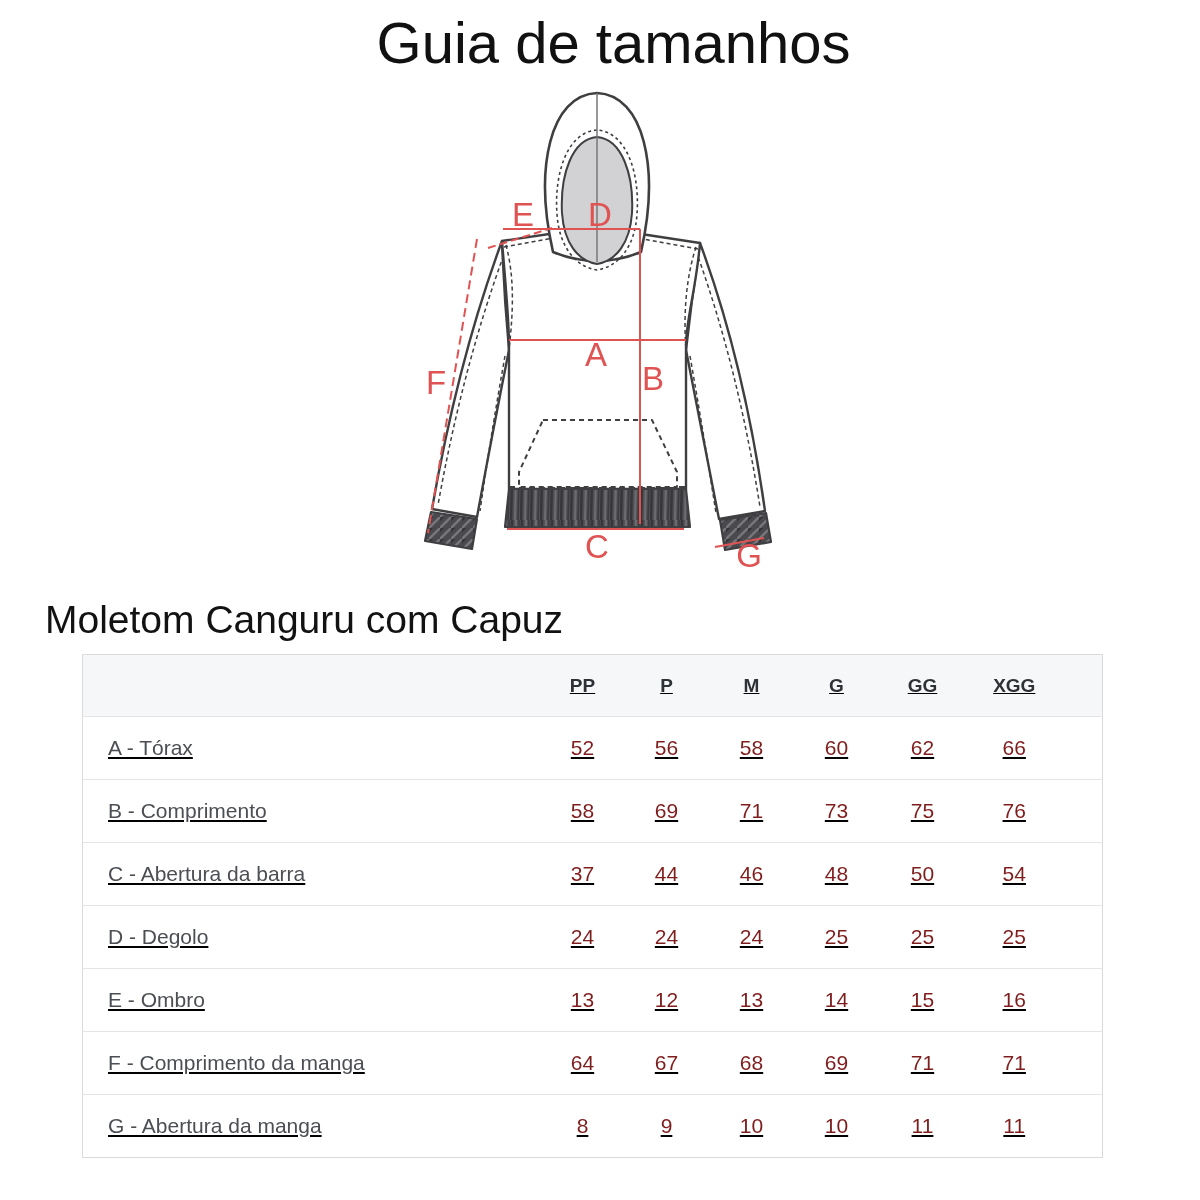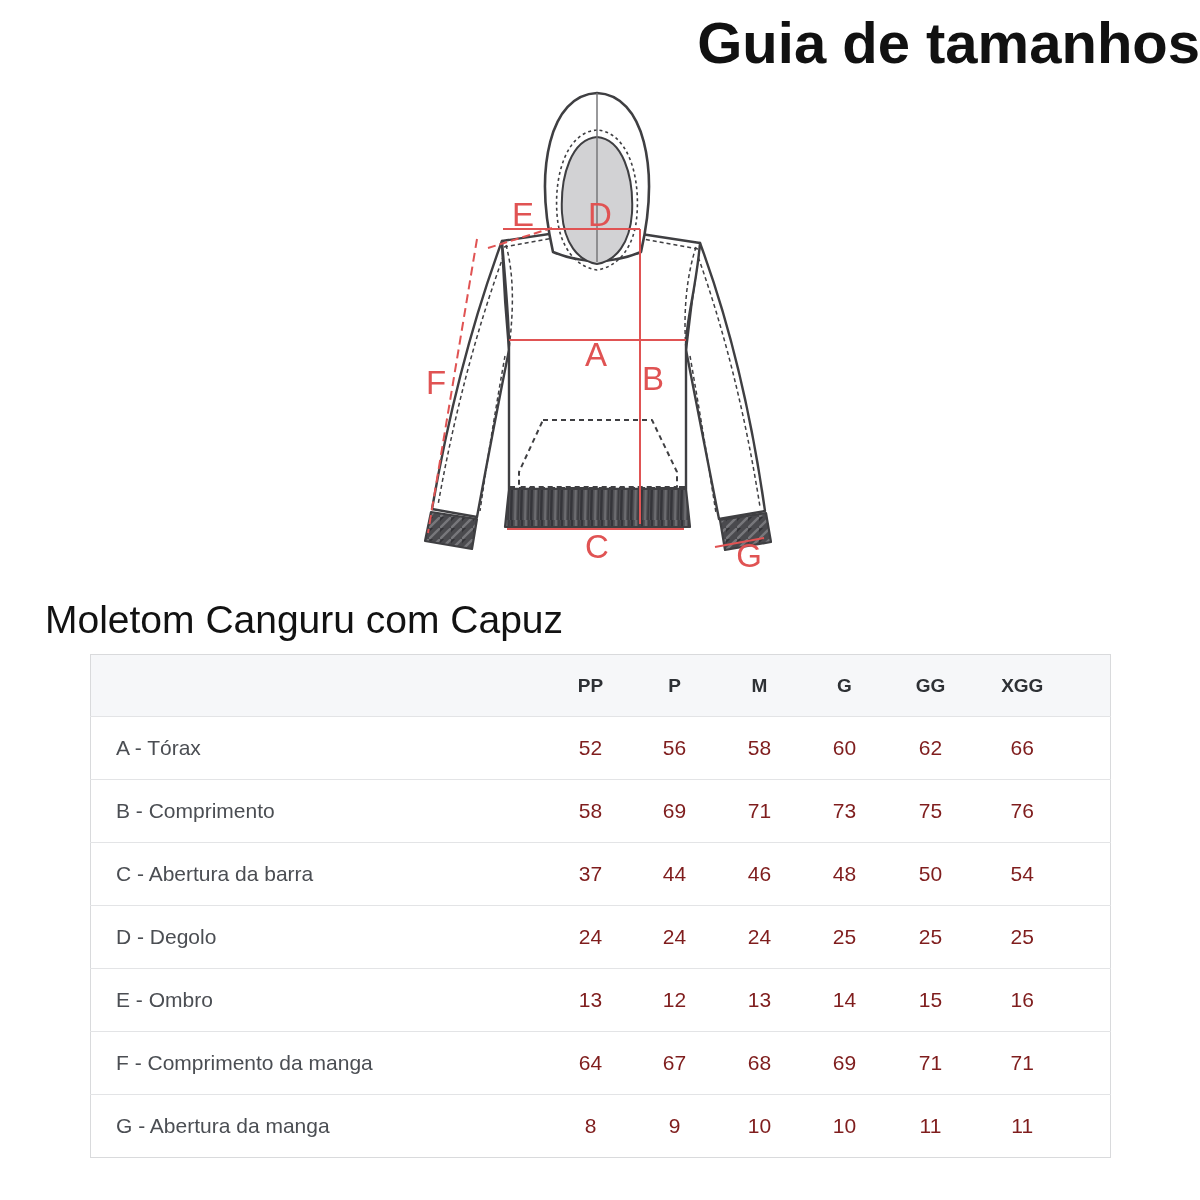--- a/index.html
+++ b/index.html
@@ -5,37 +5,37 @@
   * { margin: 0; padding: 0; box-sizing: border-box; }
   html, body {
     width: 1200px; height: 1200px;
     background: #ffffff;
     font-family: "Liberation Sans", "DejaVu Sans", sans-serif;
     position: relative;
     overflow: hidden;
   }
   .page-title {
     position: absolute; top: 8px; left: 0; width: 1200px;
-    text-align: right;
-    font-size: 58px; line-height: 70px; font-weight: 700;
+    text-align: center;
+    font-size: 58px; line-height: 70px; font-weight: 400;
     color: #111111; letter-spacing: 0px; padding-left: 27px;
   }
   .diagram-wrap {
     position: absolute; left: 388px; top: 80px;
     width: 424px; height: 500px;
   }
   .product-title {
     position: absolute; top: 596px; left: 0; width: 1200px;
     text-align: left;
     font-size: 39px; line-height: 48px; font-weight: 400;
     color: #121212;
     margin-left: 45px;
   }
   .size-table-wrap {
-    position: absolute; left: 90px; top: 654px; width: 1020px;
+    position: absolute; left: 82px; top: 654px; width: 1020px; text-decoration: underline;
   }
   table.size-table {
     width: 1020px;
     border-collapse: collapse;
     table-layout: fixed;
     border: 1px solid #d9dadc;
     background: #ffffff;
   }
   table.size-table thead th {
     background: #f6f7f9;

